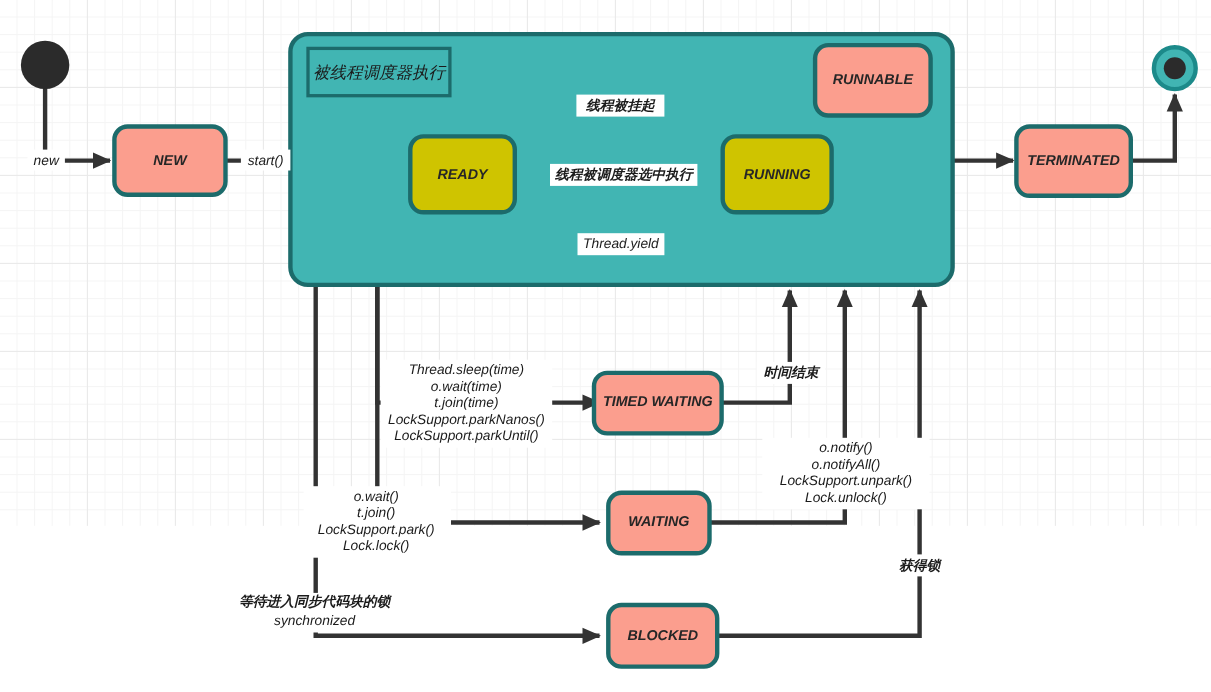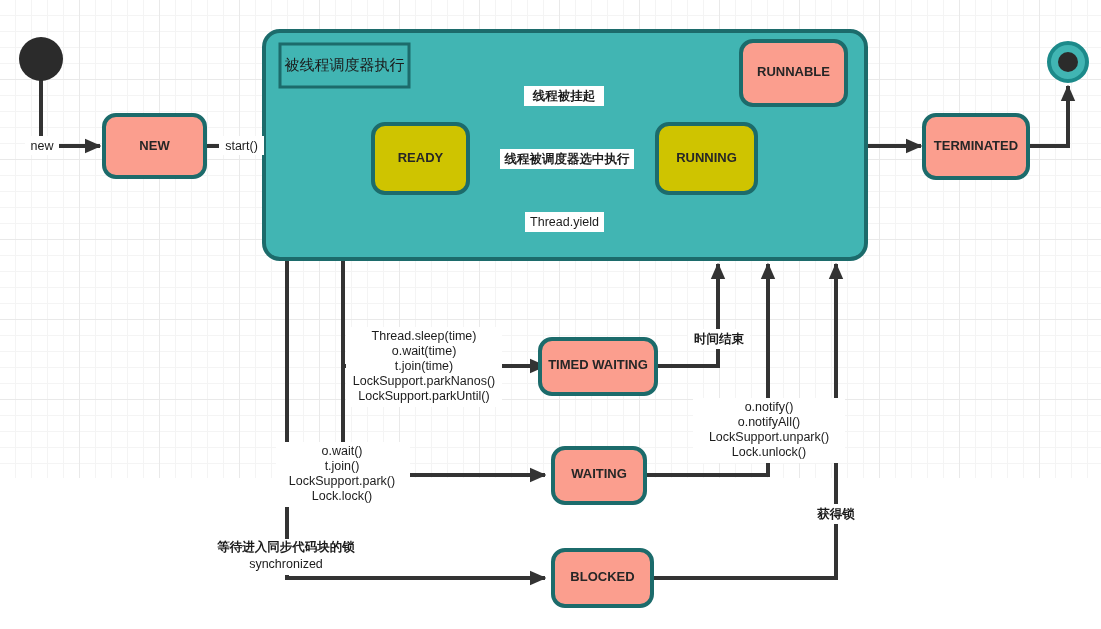--- a/index.html
+++ b/index.html
@@ -18,20 +18,21 @@
     width: 1101px;
     height: 478px;
     background-color: #ffffff;
     background-image:
       linear-gradient(to right, #e9e9e9 1px, transparent 1px),
       linear-gradient(to bottom, #e9e9e9 1px, transparent 1px),
       linear-gradient(to right, #f4f4f4 1px, transparent 1px),
       linear-gradient(to bottom, #f4f4f4 1px, transparent 1px);
     background-size: 80px 80px, 80px 80px, 16px 16px, 16px 16px;
     background-position: -1px -1px, -1px -1px, -1px -1px, -1px -1px;
+    font-style: italic;
   }
   svg.board {
     position: absolute;
     left: 0;
     top: 0;
     width: 1101px;
     height: 629px;
     display: block;
   }
   .edge {

